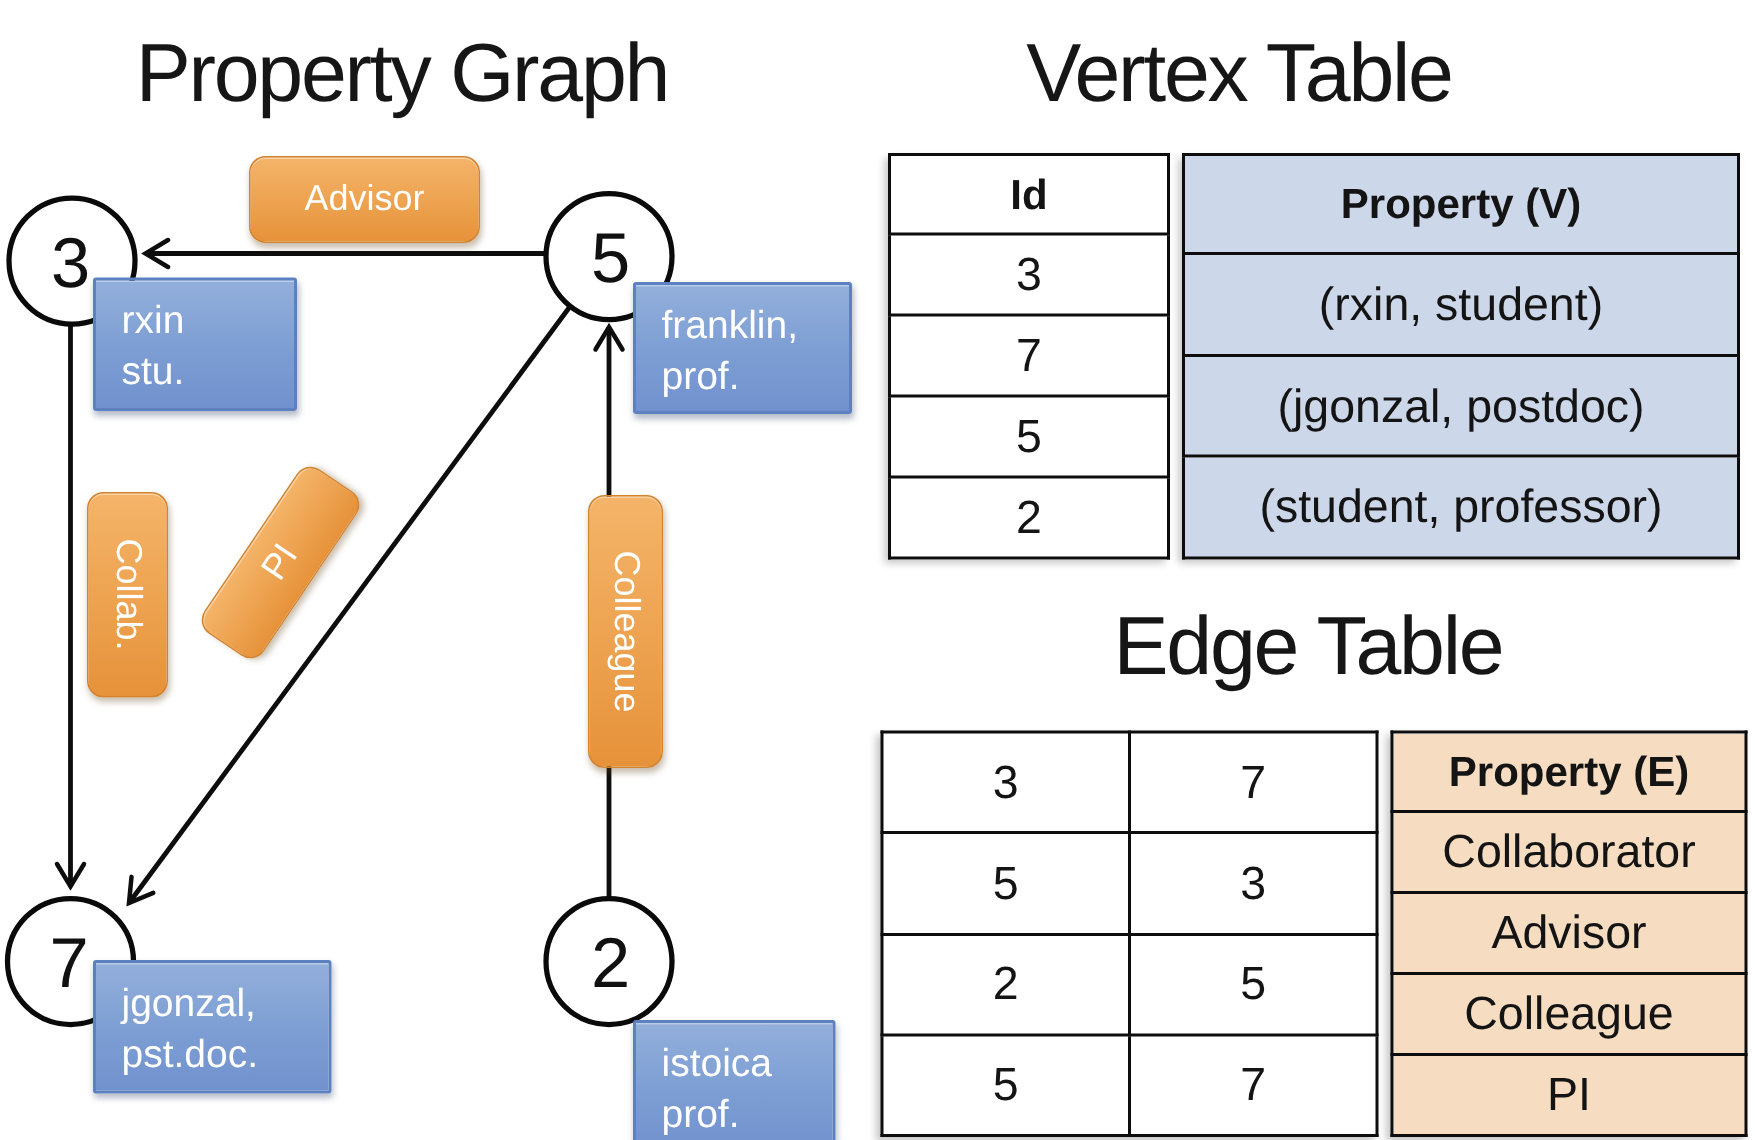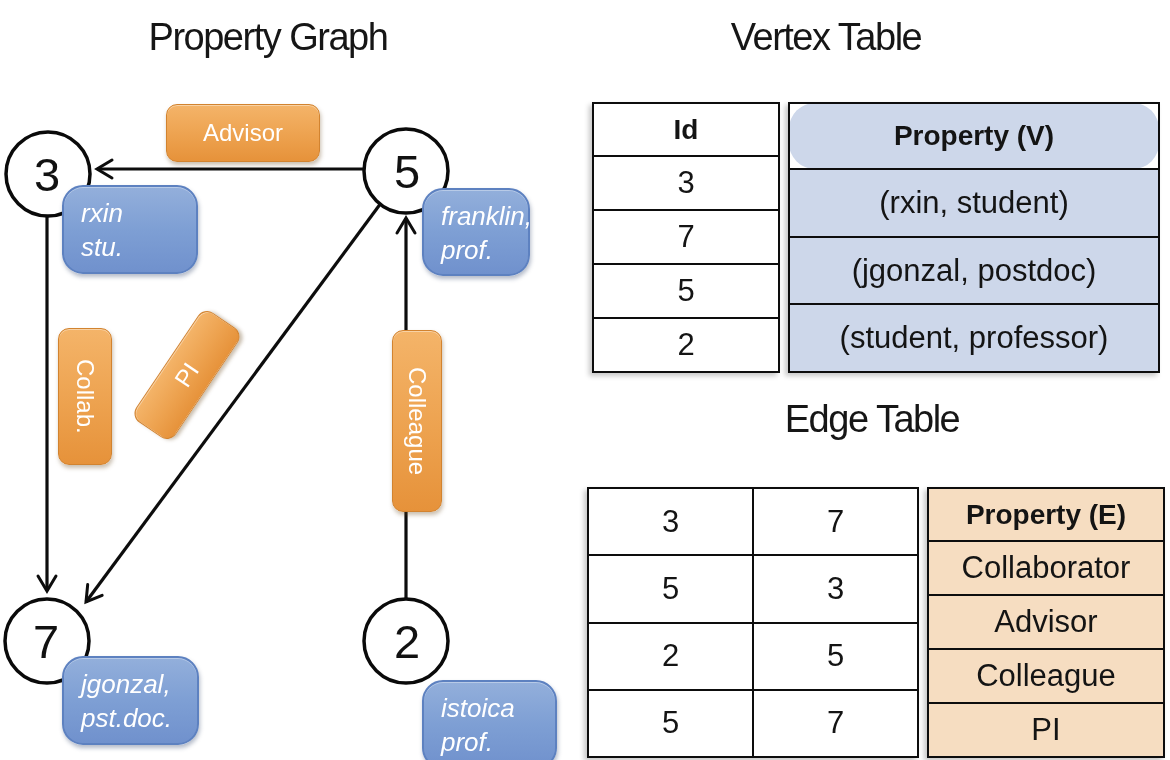--- a/index.html
+++ b/index.html
@@ -1,40 +1,39 @@
 <!DOCTYPE html>
 <html><head>
 <meta charset="utf-8">
 <style>
   html,body{margin:0;padding:0;background:#ffffff;}
   #canvas{
     position:relative;width:1170px;height:760px;background:#fff;overflow:hidden;
     font-family:"Liberation Sans",sans-serif;color:#141414;
   }
   .title{
-    position:absolute;text-align:center;font-size:38px;font-weight:400;
+    position:absolute;text-align:center;font-size:55px;font-weight:400;
     letter-spacing:-1.5px;color:#161616;white-space:nowrap;
   }
   
   .epill{
     position:absolute;display:flex;align-items:center;justify-content:center;
     background:linear-gradient(180deg,#f4b express 469 0%,#eda24f 55%,#e6923a 100%);
     background:linear-gradient(180deg,#f4b469 0%,#eda24f 55%,#e6923a 100%);
     border:1.5px solid #d2832f;border-radius:11px;color:#ffffff;font-size:24px;
     box-shadow:1px 3px 4px rgba(100,70,25,.35), inset 0 1px 0 rgba(255,255,255,.4);
   }
   .vtext{writing-mode:vertical-rl;text-orientation:mixed;}
   
   .nbox{
-    position:absolute;border-radius:21px;color:#fff;font-size:26px;line-height:34px;
+    position:absolute;border-radius:2px;color:#fff;font-size:26px;line-height:34px;
     padding:9px 0 0 17px;box-sizing:border-box;
     background:linear-gradient(180deg,#93afdb 0%,#7e9fd4 50%,#7091cd 100%);
     border:2px solid #5d81c0;
     box-shadow:1px 3px 4px rgba(40,60,100,.35), inset 0 1px 0 rgba(255,255,255,.35);
-    font-style:italic;
   }
   
   .tbl-wrap{position:absolute;display:flex;}
   table{border-collapse:collapse;table-layout:fixed;}
   td,th{
     border:2px solid #0d0d0d;text-align:center;vertical-align:middle;
     padding:0;overflow:hidden;white-space:nowrap;
   }
   th{font-size:28px;font-weight:700;height:51px;background:#fff;}
   td{font-size:31px;font-weight:400;height:52px;}
@@ -96,25 +95,25 @@
   </div>
 
   <div class="epill" style="left:392px;top:330px;width:48px;height:180px;">
     <span class="vtext">Colleague</span>
   </div>
 
   <div class="nbox" style="left:62px;top:185px;width:136px;height:89px;">
     <div>rxin</div>
     <div>stu.</div>
   </div>
-  <div class="nbox" style="left:422px;top:188px;width:108px;height:88px;">
+  <div class="nbox" style="left:422px;top:188px;width:146px;height:88px;">
     <div>franklin,</div>
     <div>prof.</div>
   </div>
-  <div class="nbox" style="left:62px;top:656px;width:137px;height:89px;">
+  <div class="nbox" style="left:62px;top:640px;width:159px;height:89px;">
     <div>jgonzal,</div>
     <div>pst.doc.</div>
   </div>
   <div class="nbox" style="left:422px;top:680px;width:135px;height:89px;">
     <div>istoica</div>
     <div>prof.</div>
   </div>
 
   <div class="tbl-wrap" style="left:592px;top:102px;">
     <table class="shadowed" style="width:188px;">
@@ -133,21 +132,21 @@
           </tr>
       <tr>
             <td>2</td>
           </tr>
     </tbody>
       </table>
     <div class="gap"></div>
     <table class="shadowed vfill" style="width:372px;">
       <tbody>
           <tr>
-            <th style="width:368px;border-radius:26px;">Property (V)</th>
+            <th style="width:368px;">Property (V)</th>
           </tr>
       <tr>
             <td>(rxin, student)</td>
           </tr>
       <tr>
             <td>(jgonzal, postdoc)</td>
           </tr>
       <tr>
             <td>(student, professor)</td>
           </tr>

